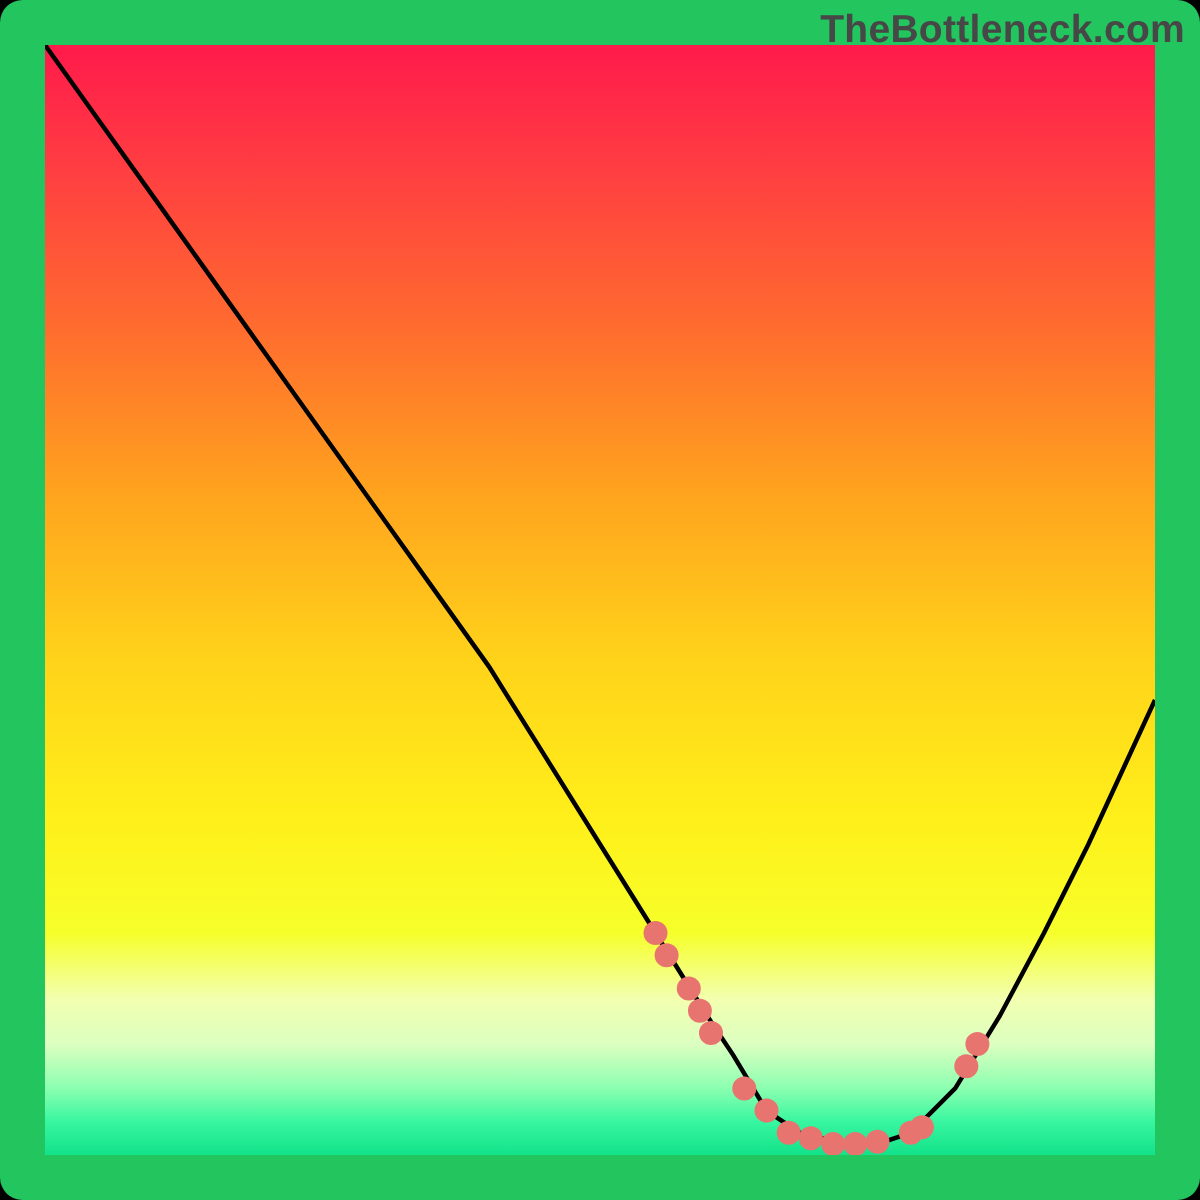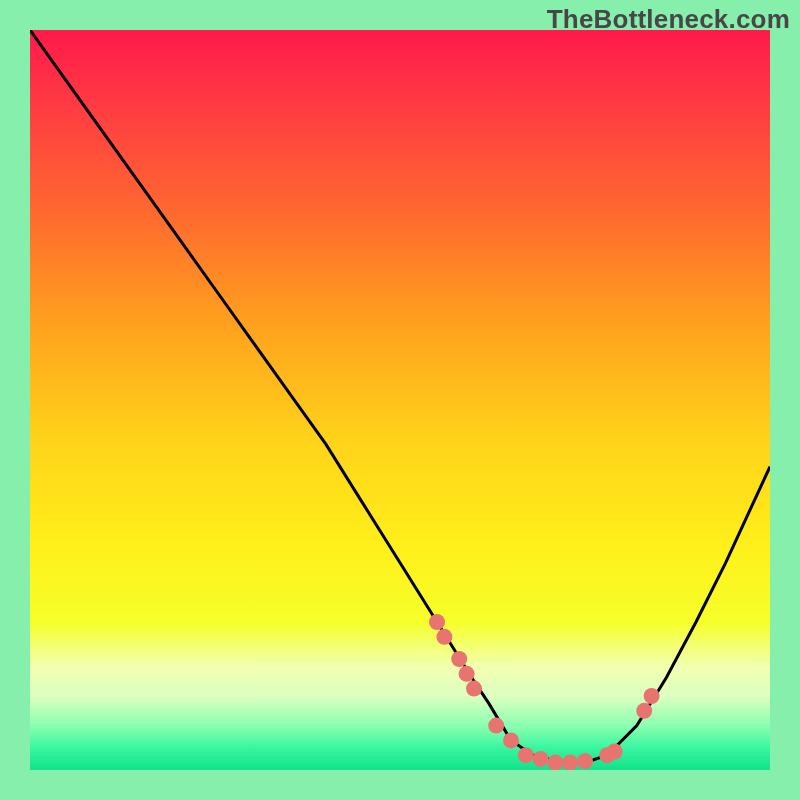--- a/index.html
+++ b/index.html
@@ -8,21 +8,22 @@
     width: 800px;
     height: 800px;
     background: #000;
     font-family: Arial, Helvetica, sans-serif;
     overflow: hidden;
   }
   .outer {
     position: relative;
     width: 800px;
     height: 800px;
-    background: #86efac;
+    background: #22c55e;
+    border-radius: 15px;
   }
   .watermark {
     position: absolute;
     top: 4px;
     right: 10px;
     color: #474747;
     font-size: 26px;
     font-weight: 600;
     letter-spacing: 0.2px;
     z-index: 10;

